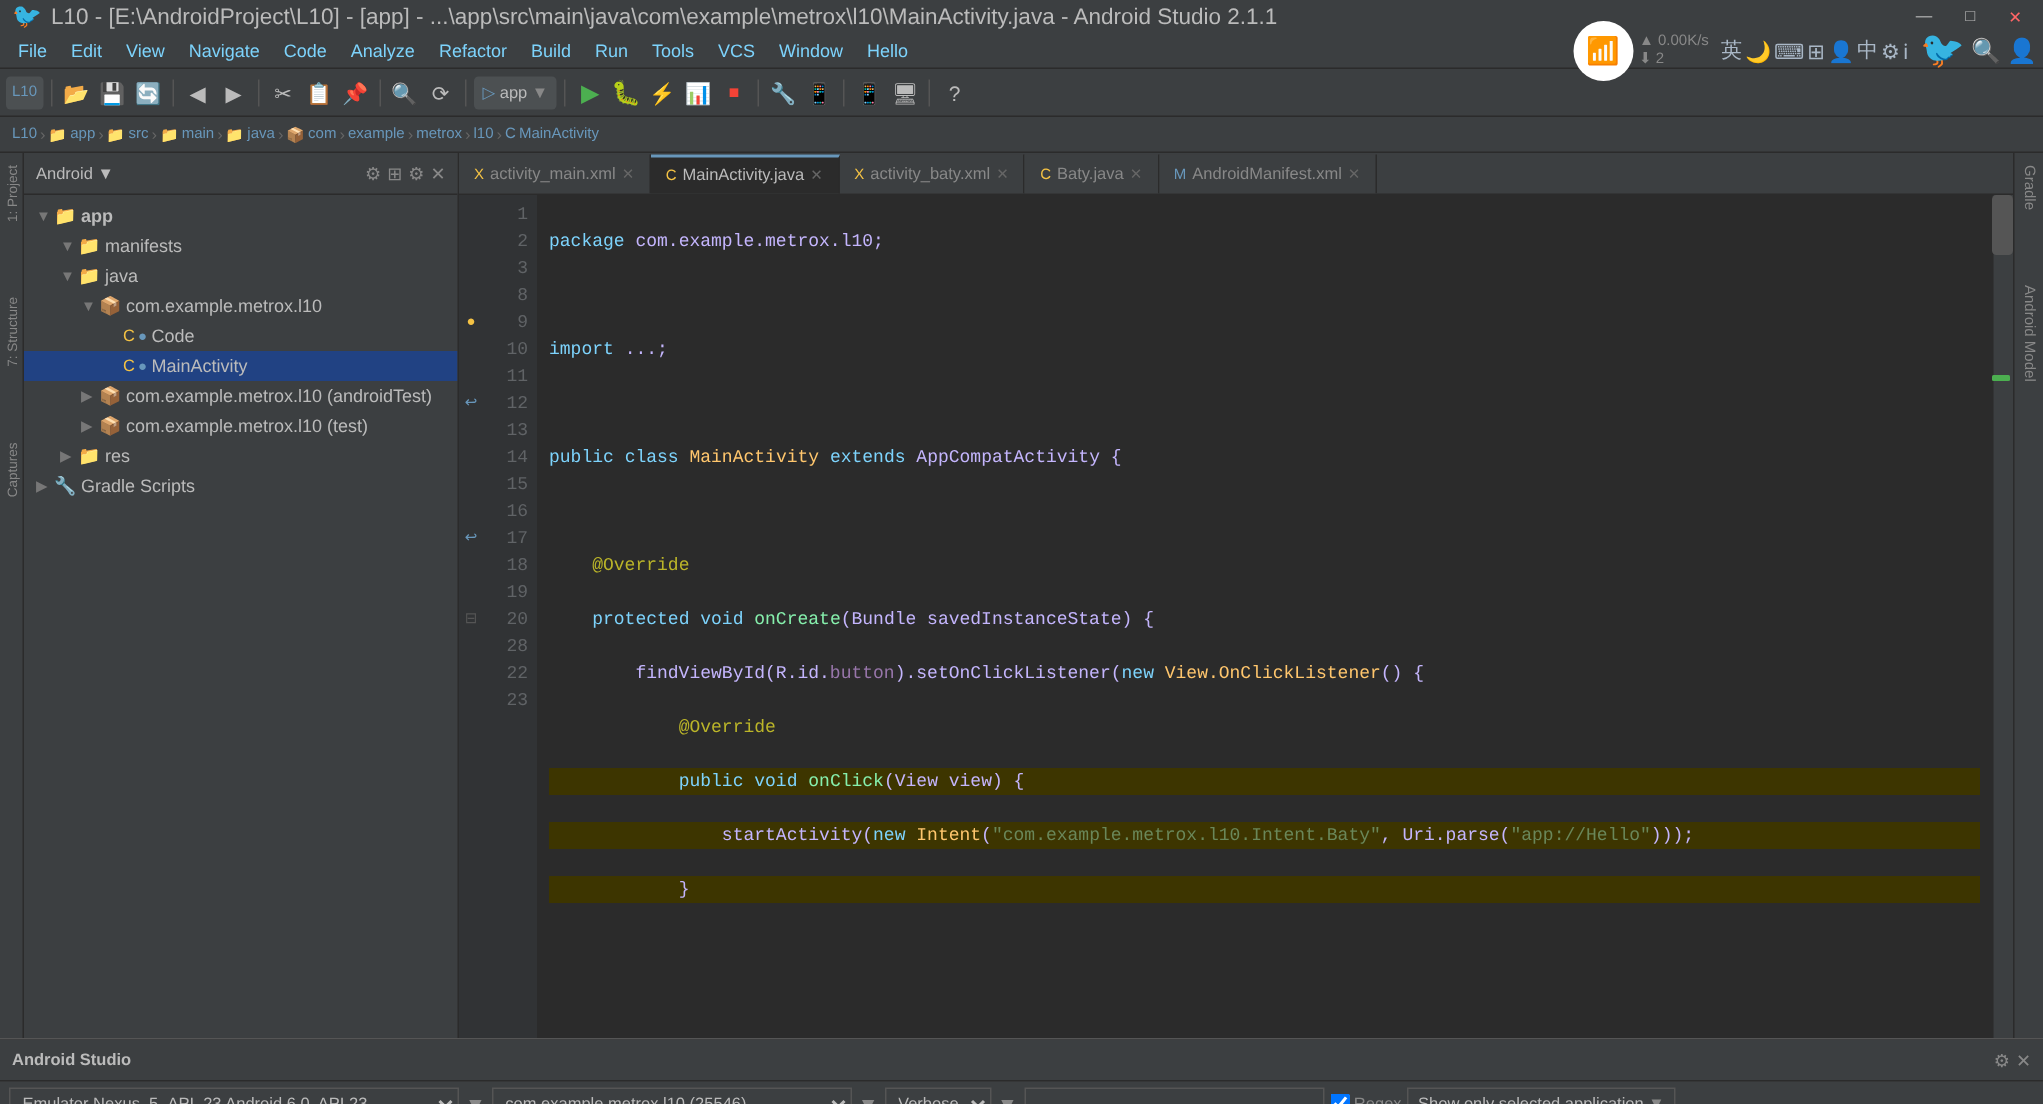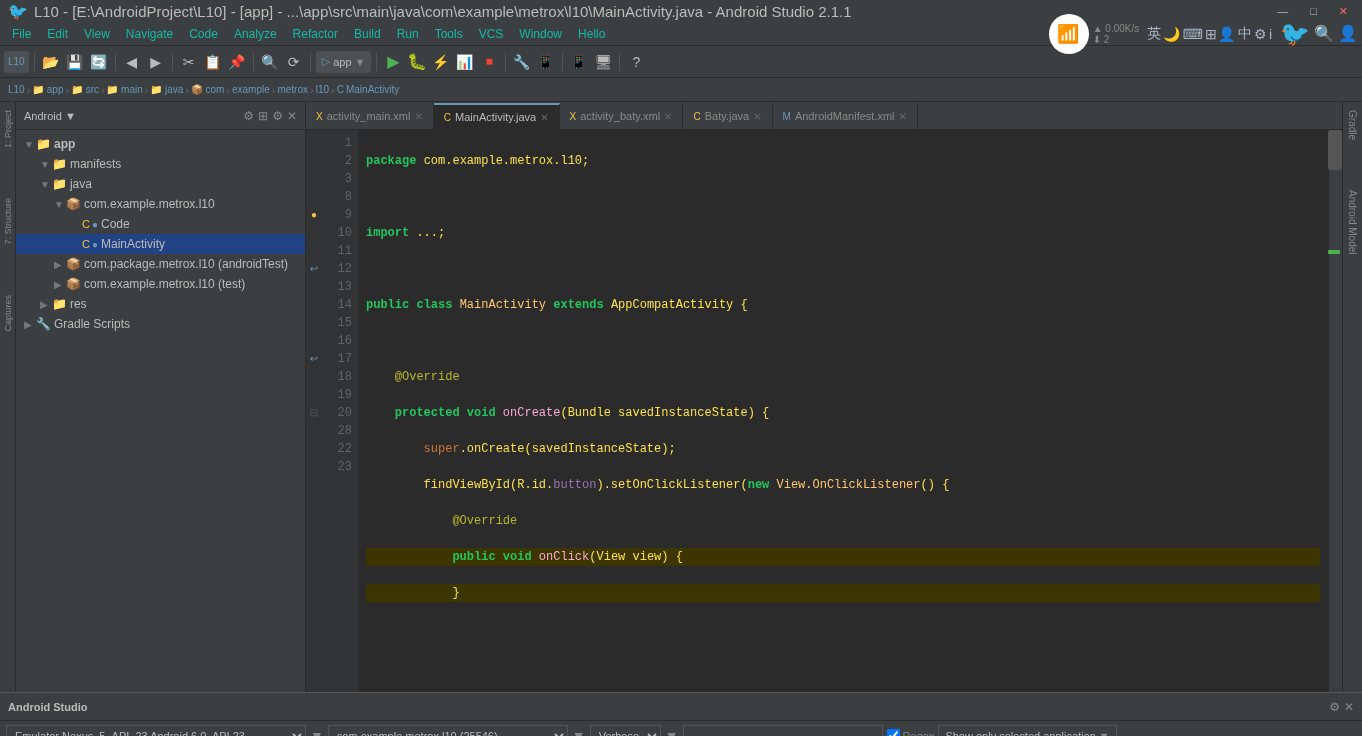--- a/index.html
+++ b/index.html
@@ -6,21 +6,21 @@
     body { font-family: 'Segoe UI', Arial, sans-serif; font-size: 12px; background: #2b2b2b; color: #a9b7c6; overflow: hidden; width: 1362px; height: 736px; }
 
     
     #title-bar { background: #3c3f41; height: 22px; display: flex; align-items: center; justify-content: space-between; padding: 0 8px; color: #bbbbbb; font-size: 11px; }
     #title-bar-left { display: flex; align-items: center; gap: 6px; }
     #title-bar-right { display: flex; gap: 10px; }
     #title-bar-right span { cursor: pointer; padding: 0 4px; }
 
     
     #menu-bar { background: #3c3f41; height: 24px; display: flex; align-items: center; padding: 0 4px; border-bottom: 1px solid #2b2b2b; }
-    .menu-item { padding: 2px 8px; color: #14b8a6; cursor: pointer; font-size: 12px; }
+    .menu-item { padding: 2px 8px; color: #7dd3fc; cursor: pointer; font-size: 12px; }
 
     
     #toolbar { background: #3c3f41; height: 32px; display: flex; align-items: center; padding: 0 4px; border-bottom: 1px solid #2b2b2b; gap: 2px; }
     .toolbar-btn { width: 22px; height: 22px; display: flex; align-items: center; justify-content: center; cursor: pointer; border-radius: 2px; color: #bbbbbb; font-size: 14px; }
     .toolbar-sep { width: 1px; height: 18px; background: #555; margin: 0 3px; }
     .toolbar-app-btn { height: 22px; padding: 0 6px; background: #4c5052; border-radius: 3px; display: flex; align-items: center; gap: 3px; cursor: pointer; color: #bbbbbb; font-size: 11px; }
 
     
     #breadcrumb { background: #3c3f41; height: 24px; display: flex; align-items: center; padding: 0 8px; gap: 2px; color: #bbbbbb; font-size: 11px; border-bottom: 1px solid #2b2b2b; }
     .bc-sep { color: #666; }
@@ -48,27 +48,27 @@
     #editor-tabs { height: 28px; background: #3c3f41; display: flex; align-items: flex-end; border-bottom: 1px solid #2b2b2b; overflow: hidden; }
     .editor-tab { height: 26px; padding: 0 10px; display: flex; align-items: center; gap: 4px; font-size: 11px; cursor: pointer; color: #888; background: #3c3f41; border-right: 1px solid #2b2b2b; white-space: nowrap; }
     .editor-tab.active { background: #2b2b2b; color: #bbbbbb; border-top: 2px solid #6897bb; }
     .tab-close { color: #666; cursor: pointer; font-size: 10px; }
 
     
     #code-editor { flex: 1; display: flex; overflow: hidden; position: relative; }
     #line-numbers { width: 36px; background: #313335; padding: 4px 0; text-align: right; color: #606366; font-family: 'Courier New', monospace; font-size: 12px; line-height: 18px; padding-right: 6px; flex-shrink: 0; overflow: hidden; }
     #code-content { flex: 1; padding: 4px 8px; font-family: 'Courier New', monospace; font-size: 12px; line-height: 18px; overflow: auto; background: #2b2b2b; white-space: pre; }
     .ln { display: block; }
-    .kw { color: #22c55e; font-weight: bold; }
+    .kw { color: #7dd3fc; font-weight: normal; }
     .kw2 { color: #cc7832; }
     .str { color: #6a8759; }
     .cls { color: #ffc66d; }
-    .fn { color: #f9a8d4; }
+    .fn { color: #86efac; }
     .ann { color: #bbb529; }
-    .plain { color: #fde047; }
+    .plain { color: #c4b5fd; }
     .highlight-line { background: #fffacd22; display: block; }
     #gutter { width: 16px; background: #313335; padding: 4px 0; font-size: 10px; line-height: 18px; overflow: hidden; flex-shrink: 0; }
     .gutter-cell { height: 18px; display: flex; align-items: center; justify-content: center; }
 
     
     #right-strip { width: 16px; background: #3c3f41; border-left: 1px solid #2b2b2b; position: relative; }
     .right-strip-marker { position: absolute; right: 2px; width: 12px; height: 4px; background: #f4c244; border-radius: 1px; }
 
     
     #bottom-panel { height: 210px; background: #2b2b2b; border-top: 1px solid #555; display: flex; flex-direction: column; }
@@ -278,21 +278,21 @@
         <span class="tree-arrow" style="width:10px;"></span>
         <span style="color:#f4c244;font-size:11px;margin-right:2px;">C</span>
         <span style="color:#6897bb;font-size:10px;margin-right:3px;">●</span>
         <span class="tree-label">MainActivity</span>
       </div>
 
       <div class="tree-item">
         <span class="tree-indent" style="width:34px;"></span>
         <span class="tree-arrow">▶</span>
         <span class="tree-icon">📦</span>
-        <span class="tree-label">com.package.metrox.l10 (androidTest)</span>
+        <span class="tree-label">com.example.metrox.l10 (androidTest)</span>
       </div>
 
       <div class="tree-item">
         <span class="tree-indent" style="width:34px;"></span>
         <span class="tree-arrow">▶</span>
         <span class="tree-icon">📦</span>
         <span class="tree-label">com.example.metrox.l10 (test)</span>
       </div>
 
       <div class="tree-item">
@@ -389,24 +389,24 @@
 
       <div id="code-content">
 <span class="ln"><span class="kw">package</span> <span class="plain">com.example.metrox.l10;</span></span>
 <span class="ln"> </span>
 <span class="ln"><span class="kw">import</span> <span class="plain">...</span><span class="plain">;</span></span>
 <span class="ln"> </span>
 <span class="ln"><span class="kw">public</span> <span class="kw">class</span> <span class="cls">MainActivity</span> <span class="kw">extends</span> <span class="plain">AppCompatActivity {</span></span>
 <span class="ln"> </span>
 <span class="ln">    <span class="ann">@Override</span></span>
 <span class="ln">    <span class="kw">protected</span> <span class="kw">void</span> <span class="fn">onCreate</span><span class="plain">(Bundle savedInstanceState) {</span></span>
-<span class="ln">        <span class="kw2">super</span><span class="plain">.onCreate(savedInstanceState);</span></span>
 <span class="ln">        <span class="plain">findViewById(R.id.</span><span class="plain" style="color:#9876aa;">button</span><span class="plain">).setOnClickListener(</span><span class="kw">new</span> <span class="cls">View.OnClickListener</span><span class="plain">() {</span></span>
 <span class="ln">            <span class="ann">@Override</span></span>
 <span class="ln highlight-line" style="background:#3d3500;display:block;">            <span class="kw">public</span> <span class="kw">void</span> <span class="fn">onClick</span><span class="plain">(View view) {</span></span>
+<span class="ln highlight-line" style="background:#3d3500;display:block;">                <span class="plain">startActivity(</span><span class="kw">new</span> <span class="cls">Intent</span><span class="plain">(</span><span class="str">"com.example.metrox.l10.Intent.Baty"</span><span class="plain">, Uri.parse(</span><span class="str">"app://Hello"</span><span class="plain">)));</span></span>
 <span class="ln highlight-line" style="background:#3d3500;display:block;">            <span class="plain">}</span></span>
 
 
 
 
       </div>
 
       <div id="right-strip" style="width:14px;background:#3c3f41;position:relative;border-left:1px solid #2b2b2b;">
         <div class="right-strip-marker" style="top:20px;background:#f4c244;"></div>
         <div class="right-strip-marker" style="top:120px;background:#4caf50;"></div>

